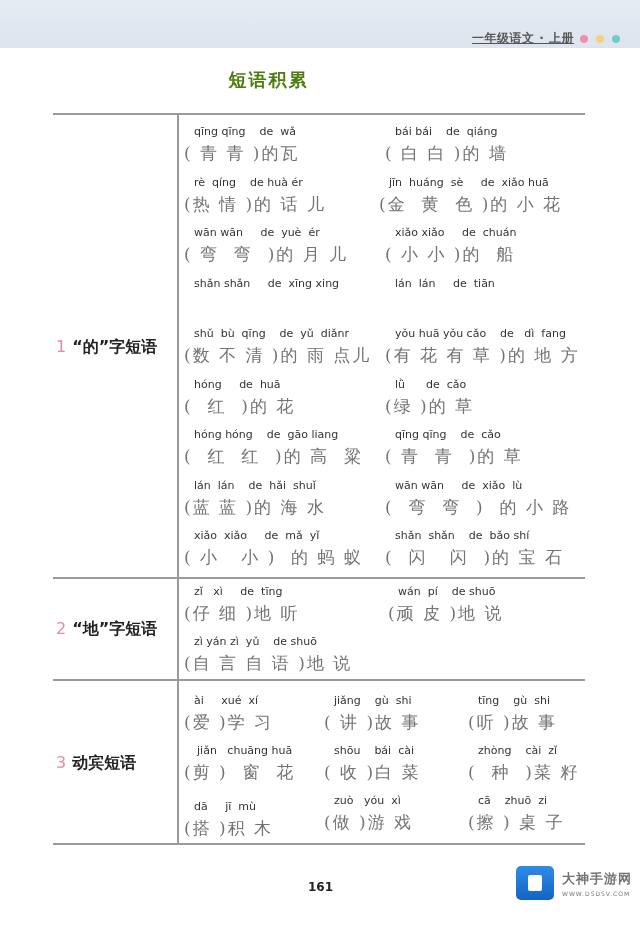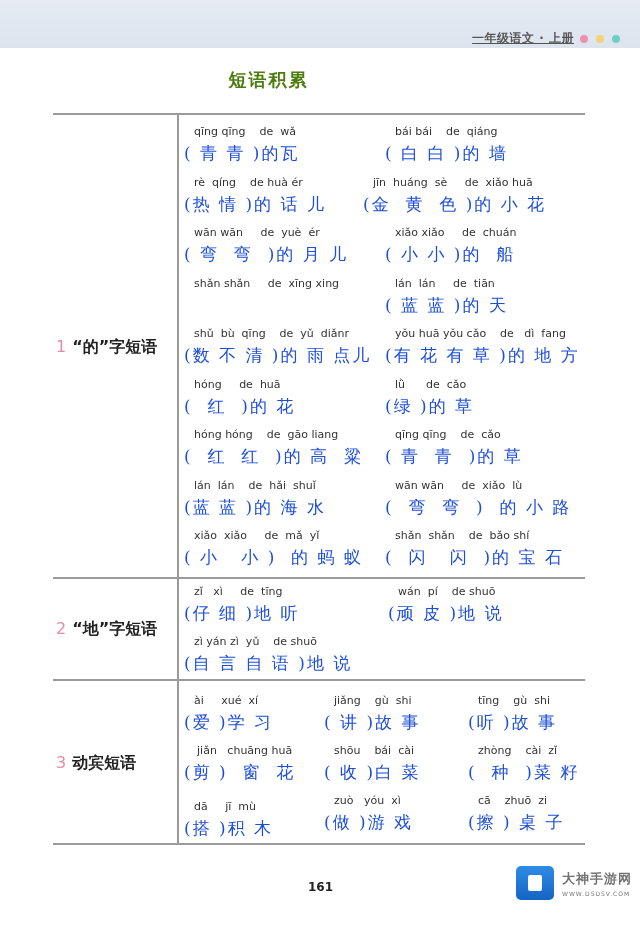--- a/index.html
+++ b/index.html
@@ -11,21 +11,21 @@
                   font-family:"DejaVu Sans", sans-serif; letter-spacing:0.5px;text-decoration:underline; }
   .dot { position:absolute; top:35px; width:8px; height:8px; border-radius:50%; }
   .title { position:absolute; left:0; width:537px; top:68px; text-align:center; font-size:18px;
            font-weight:bold; color:#4d7c0f; letter-spacing:2px; }
   .hline { position:absolute; height:2px; background:#9a9a9a; }
   .vline { position:absolute; width:1.5px; background:#9a9a9a; left:177px; }
   .sec-label { position:absolute; left:56px; font-size:16px; font-weight:bold; color:#222; white-space:nowrap; }
   .sec-label .num { color:#e88aa0; font-weight:normal; margin-right:6px; font-size:16px; }
   .phrase { position:absolute; }
   .phrase .py { font-size:11px; color:#333; white-space:pre; font-family:"DejaVu Sans", sans-serif; height:14px; padding-left:10px; }
-  .phrase .hz { font-size:17px; color:#1d4ed8; white-space:pre; font-family:"DejaVu Serif", serif; letter-spacing:2px; margin-top:3px; }
+  .phrase .hz { font-size:17px; color:#737373; white-space:pre; font-family:"DejaVu Serif", serif; letter-spacing:2px; margin-top:3px; }
   .pagenum { position:absolute; left:308px; top:880px; font-size:12px; font-weight:bold; color:#222; }
   .wm { position:absolute; left:516px; top:866px; width:120px; height:40px; }
   .wm .ico { position:absolute; left:0; top:0; width:38px; height:34px; border-radius:5px;
              background:linear-gradient(180deg,#2e8ce6,#1464c4); }
   .wm .cube { position:absolute; left:12px; top:9px; width:14px; height:16px; background:#fff; border-radius:2px; }
   .wm .name { position:absolute; left:46px; top:4px; font-size:13px; font-weight:bold; color:#737373; letter-spacing:1px; }
   .wm .url { position:absolute; left:46px; top:24px; font-size:6px; color:#777; letter-spacing:1px; }
 </style>
 </head>
 <body>
@@ -60,38 +60,37 @@
     <div class="hz">( 青 青 )的瓦</div>
   </div>
 <div class="phrase" style="left:385px;top:125px;">
     <div class="py">bái bái    de  qiáng</div>
     <div class="hz">( 白 白 )的 墙</div>
   </div>
 <div class="phrase" style="left:184px;top:176px;">
     <div class="py">rè  qíng    de huà ér</div>
     <div class="hz">(热 情 )的 话 儿</div>
   </div>
-<div class="phrase" style="left:363px;top:176px;">
+<div class="phrase" style="left:379px;top:176px;">
     <div class="py">jīn  huáng  sè     de  xiǎo huā</div>
     <div class="hz">(金  黄  色 )的 小 花</div>
   </div>
 <div class="phrase" style="left:184px;top:226px;">
     <div class="py">wān wān     de  yuè  ér</div>
     <div class="hz">( 弯  弯  )的 月 儿</div>
   </div>
 <div class="phrase" style="left:385px;top:226px;">
     <div class="py">xiǎo xiǎo     de  chuán</div>
     <div class="hz">( 小 小 )的  船</div>
   </div>
 <div class="phrase" style="left:184px;top:277px;">
     <div class="py">shǎn shǎn     de  xīng xing</div>
   </div>
 <div class="phrase" style="left:385px;top:277px;">
     <div class="py">lán  lán     de  tiān</div>
-    <div class="hz">( 蓝 蓝 )的 天</div>
   </div>
 <div class="phrase" style="left:184px;top:327px;">
     <div class="py">shǔ  bù  qīng    de  yǔ  diǎnr</div>
     <div class="hz">(数 不 清 )的 雨 点儿</div>
   </div>
 <div class="phrase" style="left:385px;top:327px;">
     <div class="py">yǒu huā yǒu cǎo    de   dì  fang</div>
     <div class="hz">(有 花 有 草 )的 地 方</div>
   </div>
 <div class="phrase" style="left:184px;top:378px;">

